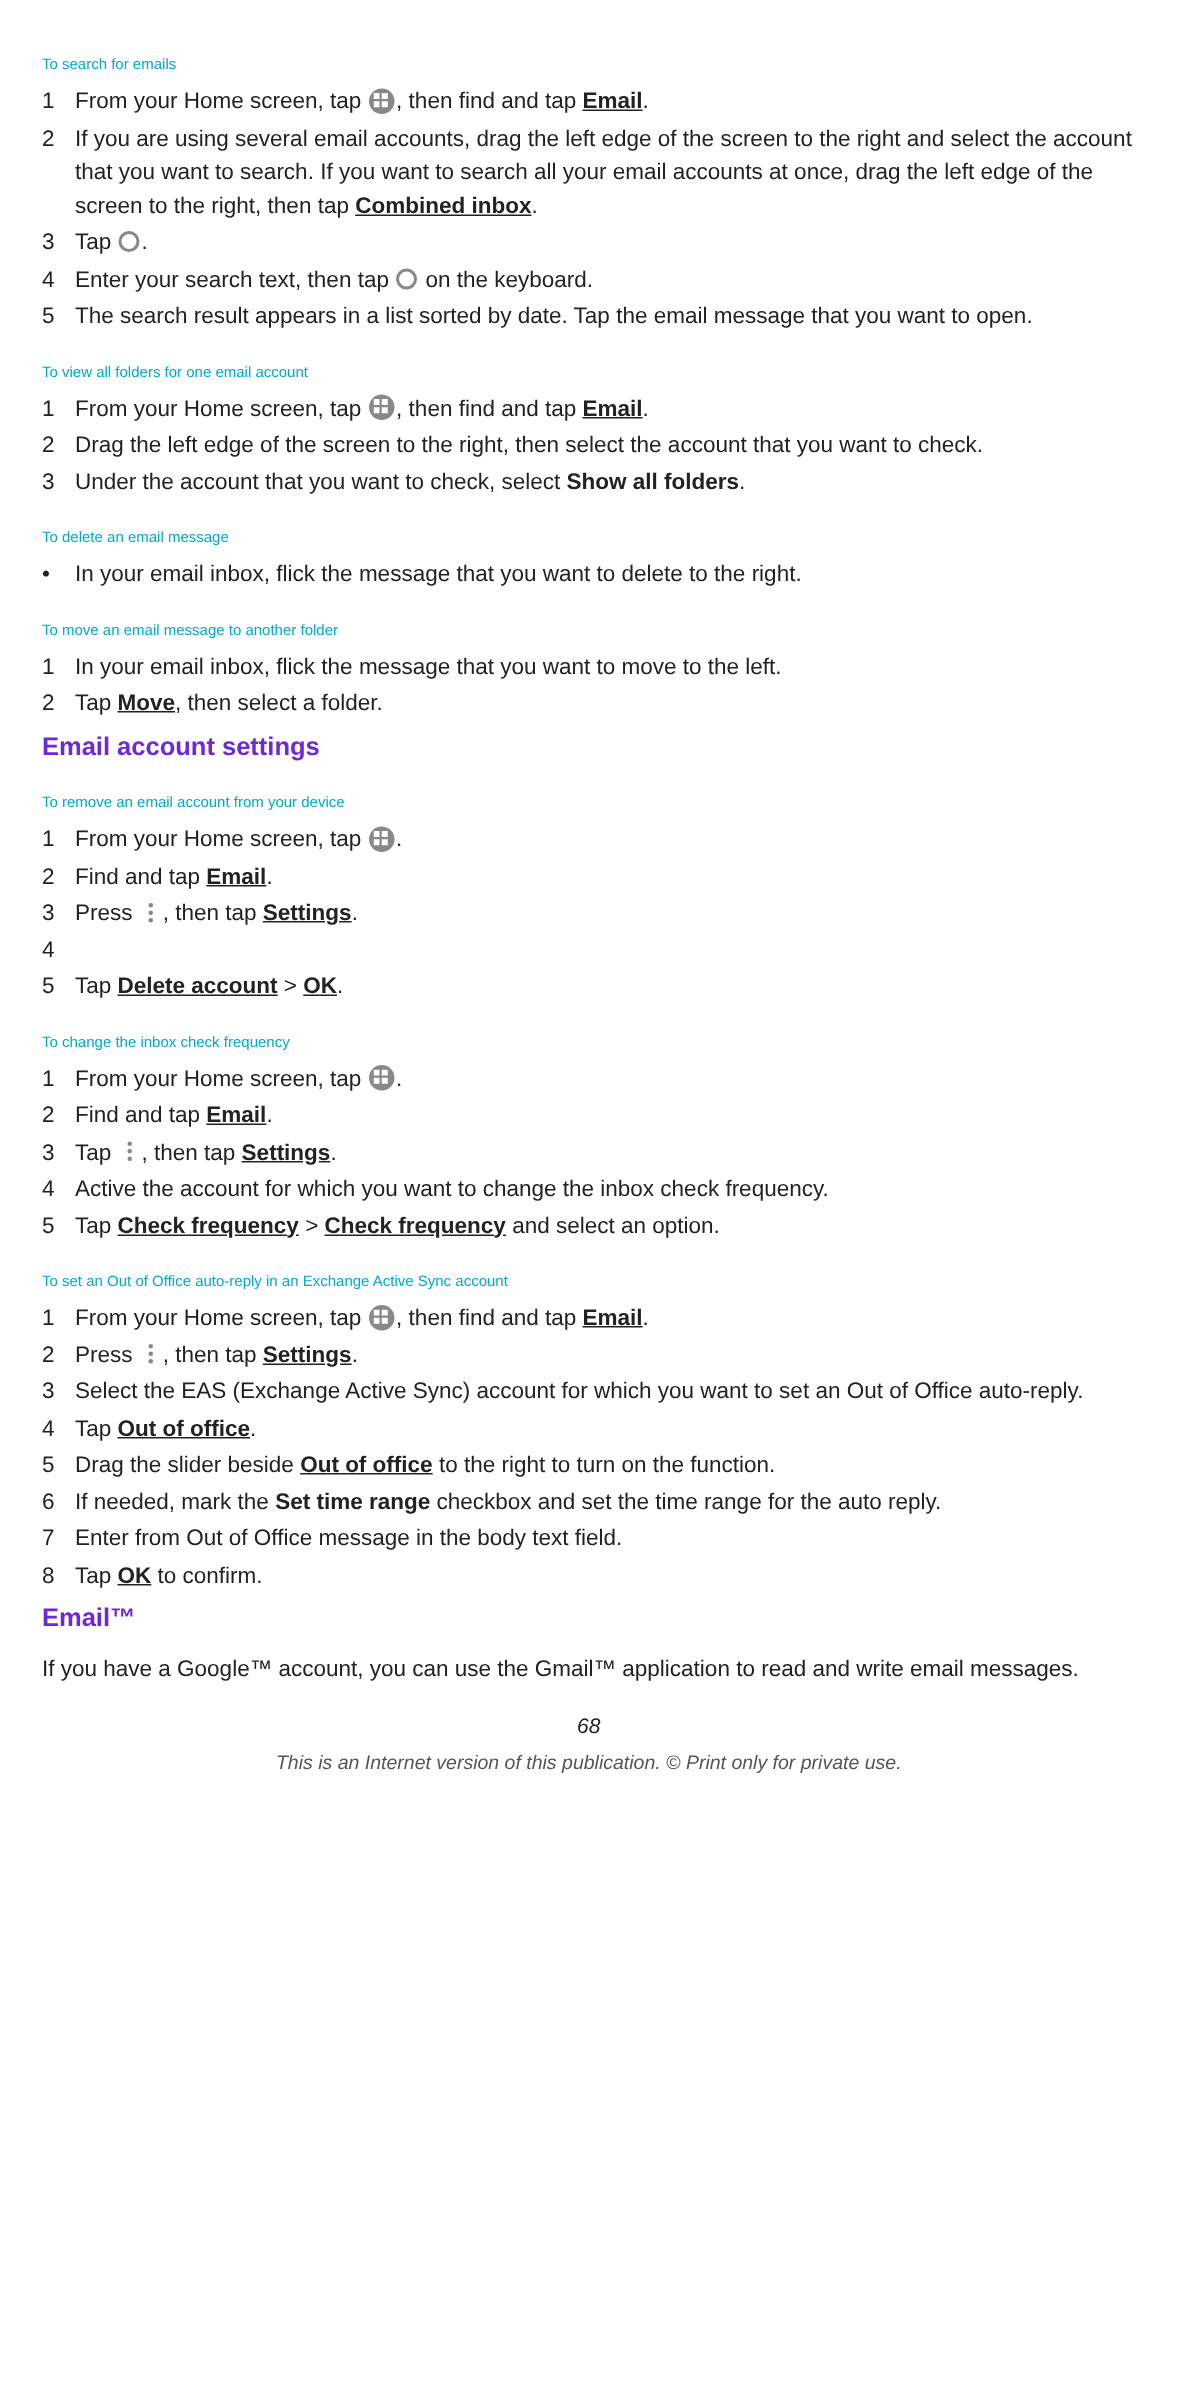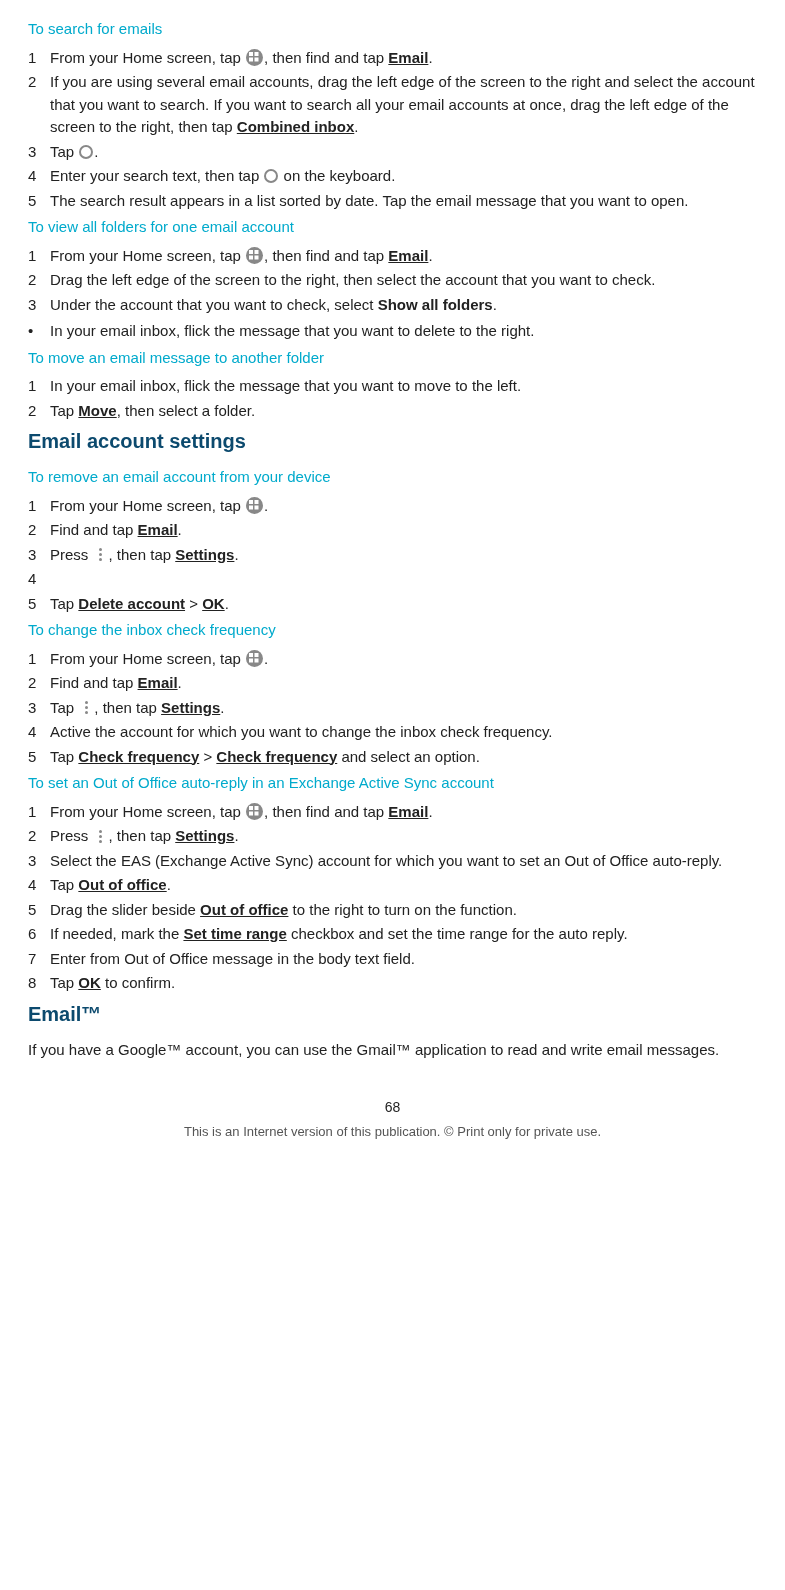--- a/index.html
+++ b/index.html
@@ -8,21 +8,22 @@
       min-height: 1590px;
       background: #ffffff;
       font-family: Arial, Helvetica, sans-serif;
       font-size: 15px;
       color: #222222;
       line-height: 1.5;
       padding: 18px 28px 30px 28px;
     }
     .section-header {
       color: #00aacc;
-      font-size: 15px;
+      font-size: 10px;
+      margin-top: 18px;
       margin-bottom: 6px;
     }
     .numbered-list {
       list-style: none;
       padding-left: 0;
       margin-bottom: 4px;
     }
     .numbered-list li {
       display: flex;
       margin-bottom: 2px;
@@ -43,30 +44,31 @@
       margin-bottom: 2px;
     }
     .bullet-list li .bull {
       min-width: 22px;
       font-size: 15px;
       color: #222;
       flex-shrink: 0;
     }
     .bold { font-weight: bold; }
     .h2 {
-      font-size: 20px;
+      font-size: 17px;
       font-weight: bold;
       margin-bottom: 10px;
-      color: #0c4a6e;
+      color: #6d28d9;
     }
     .page-footer {
       text-align: center;
-      margin-top: 36px;
+      margin-top: 16px;
       font-size: 13px;
       color: #555;
+      font-style: italic;
     }
     .page-number {
       font-size: 14px;
       color: #222;
       margin-bottom: 4px;
     }
     .inline-icon-grid {
       display: inline-block;
       width: 18px;
       height: 18px;
@@ -135,20 +137,21 @@
         <span>Drag the left edge of the screen to the right, then select the account that you want to check.</span>
       </li>
       <li>
         <span class="num">3</span>
         <span>Under the account that you want to check, select <span class="bold" style="">Show all folders</span>.</span>
       </li>
     </ol>
   </div>
 
   <div>
+    <div class="section-header">To delete an email message</div>
     <ul class="bullet-list">
       <li>
         <span class="bull">•</span>
         <span>In your email inbox, flick the message that you want to delete to the right.</span>
       </li>
     </ul>
   </div>
 
   <div>
     <div class="section-header">To move an email message to another folder</div>
@@ -268,21 +271,21 @@
       <li>
         <span class="num">4</span>
         <span>Tap <span class="bold" style="text-decoration:underline;">Out of office</span>.</span>
       </li>
       <li>
         <span class="num">5</span>
         <span>Drag the slider beside <span class="bold" style="text-decoration:underline;">Out of office</span> to the right to turn on the function.</span>
       </li>
       <li>
         <span class="num">6</span>
-        <span>If needed, mark the <span class="bold" style="text-decoration:underline;">Set time range</span> checkbox and set the time range for the auto reply.</span>
+        <span>If needed, mark the <span class="bold" style="">Set time range</span> checkbox and set the time range for the auto reply.</span>
       </li>
       <li>
         <span class="num">7</span>
         <span>Enter from Out of Office message in the body text field.</span>
       </li>
       <li>
         <span class="num">8</span>
         <span>Tap <span class="bold" style="text-decoration:underline;">OK</span> to confirm.</span>
       </li>
     </ol>

